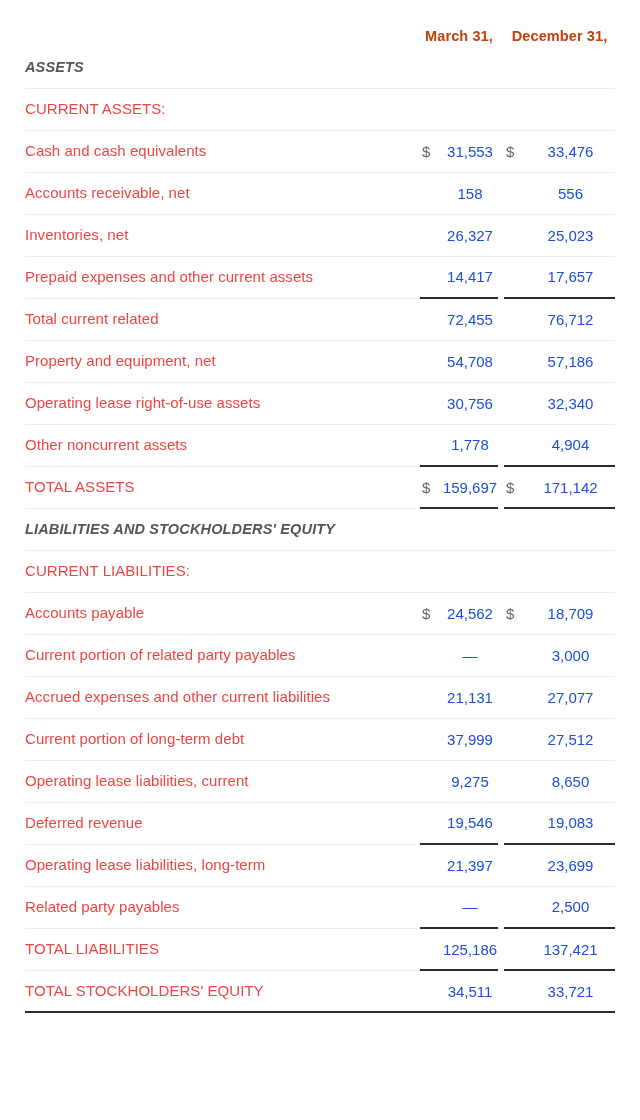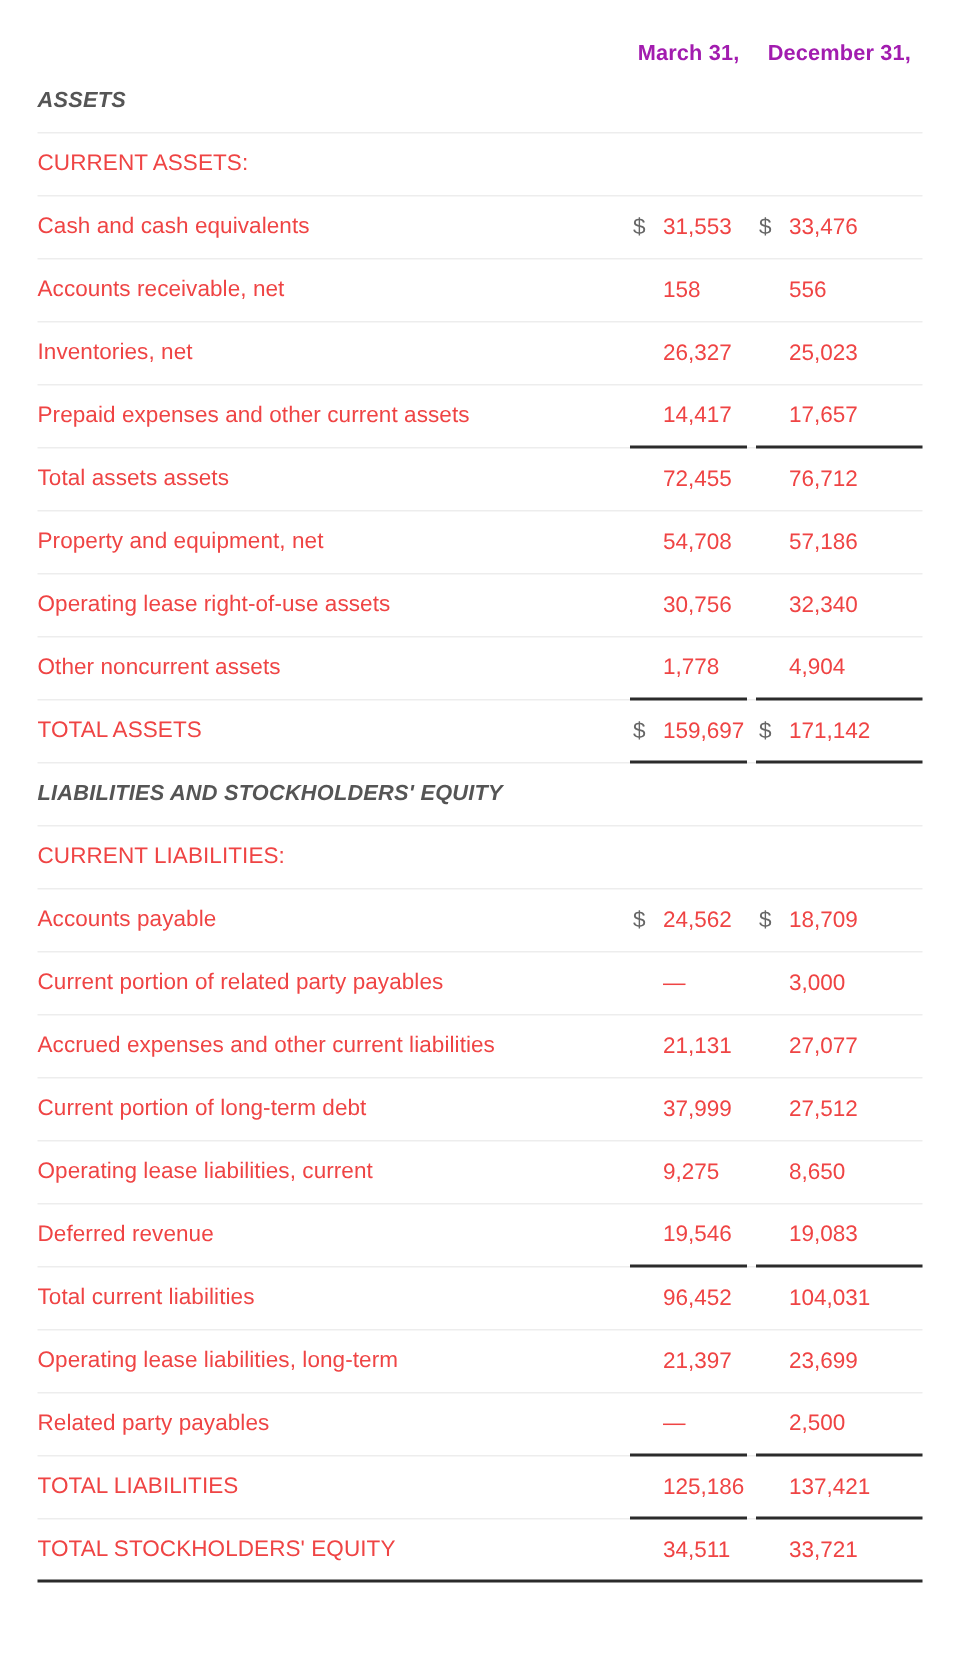--- a/index.html
+++ b/index.html
@@ -45,21 +45,21 @@
   }
   tr.hdr-years td {
     height: 26px;
     vertical-align: bottom;
     padding-bottom: 4px;
   }
 
   .hdr-txt {
     font-size: 14.5px;
     font-weight: bold;
-    color: #a21caf;
+    color: #c2410c;
     text-align: center;
     letter-spacing: 0.1px;
     white-space: nowrap;
   }
 
   
   .hdr-rule-light { border-bottom: 1px solid #ededed; }
   
   .hdr-rule-dark  { border-bottom: 2.5px solid #2b2b2b; }
 
@@ -84,22 +84,22 @@
   }
 
   .sym {
     font-size: 15px;
     color: #666666;
     text-align: left;
     padding-left: 2px;
   }
   .num {
     font-size: 15px;
-    color: #ef4444;
-    text-align: left;
+    color: #1d4ed8;
+    text-align: center;
   }
 
   
   td.rule-top-dark    { border-top: 2.5px solid #2b2b2b; }
   td.rule-bot-dark    { border-bottom: 2.5px solid #2b2b2b !important; }
 
   
   tr.row.last td { border-bottom: 2.5px solid #2b2b2b; }
 </style>
 </head>
@@ -166,21 +166,21 @@
         </tr>
         <tr class="row">
           <td><span class="lbl">Prepaid expenses and other current assets</span></td>
           <td class="sym rule-bot-dark"></td>
           <td class="num rule-bot-dark">14,417</td>
           <td></td>
           <td class="sym rule-bot-dark"></td>
           <td class="num rule-bot-dark">17,657</td>
         </tr>
         <tr class="row">
-          <td><span class="lbl">Total assets assets</span></td>
+          <td><span class="lbl">Total current related</span></td>
           <td class="sym rule-top-dark"></td>
           <td class="num rule-top-dark">72,455</td>
           <td></td>
           <td class="sym rule-top-dark"></td>
           <td class="num rule-top-dark">76,712</td>
         </tr>
         <tr class="row">
           <td><span class="lbl">Property and equipment, net</span></td>
           <td class="sym"></td>
           <td class="num">54,708</td>
@@ -268,28 +268,20 @@
           <td class="sym"></td>
           <td class="num">8,650</td>
         </tr>
         <tr class="row">
           <td><span class="lbl">Deferred revenue</span></td>
           <td class="sym rule-bot-dark"></td>
           <td class="num rule-bot-dark">19,546</td>
           <td></td>
           <td class="sym rule-bot-dark"></td>
           <td class="num rule-bot-dark">19,083</td>
-        </tr>
-        <tr class="row">
-          <td><span class="lbl">Total current liabilities</span></td>
-          <td class="sym rule-top-dark"></td>
-          <td class="num rule-top-dark">96,452</td>
-          <td></td>
-          <td class="sym rule-top-dark"></td>
-          <td class="num rule-top-dark">104,031</td>
         </tr>
         <tr class="row">
           <td><span class="lbl">Operating lease liabilities, long-term</span></td>
           <td class="sym"></td>
           <td class="num">21,397</td>
           <td></td>
           <td class="sym"></td>
           <td class="num">23,699</td>
         </tr>
         <tr class="row">

